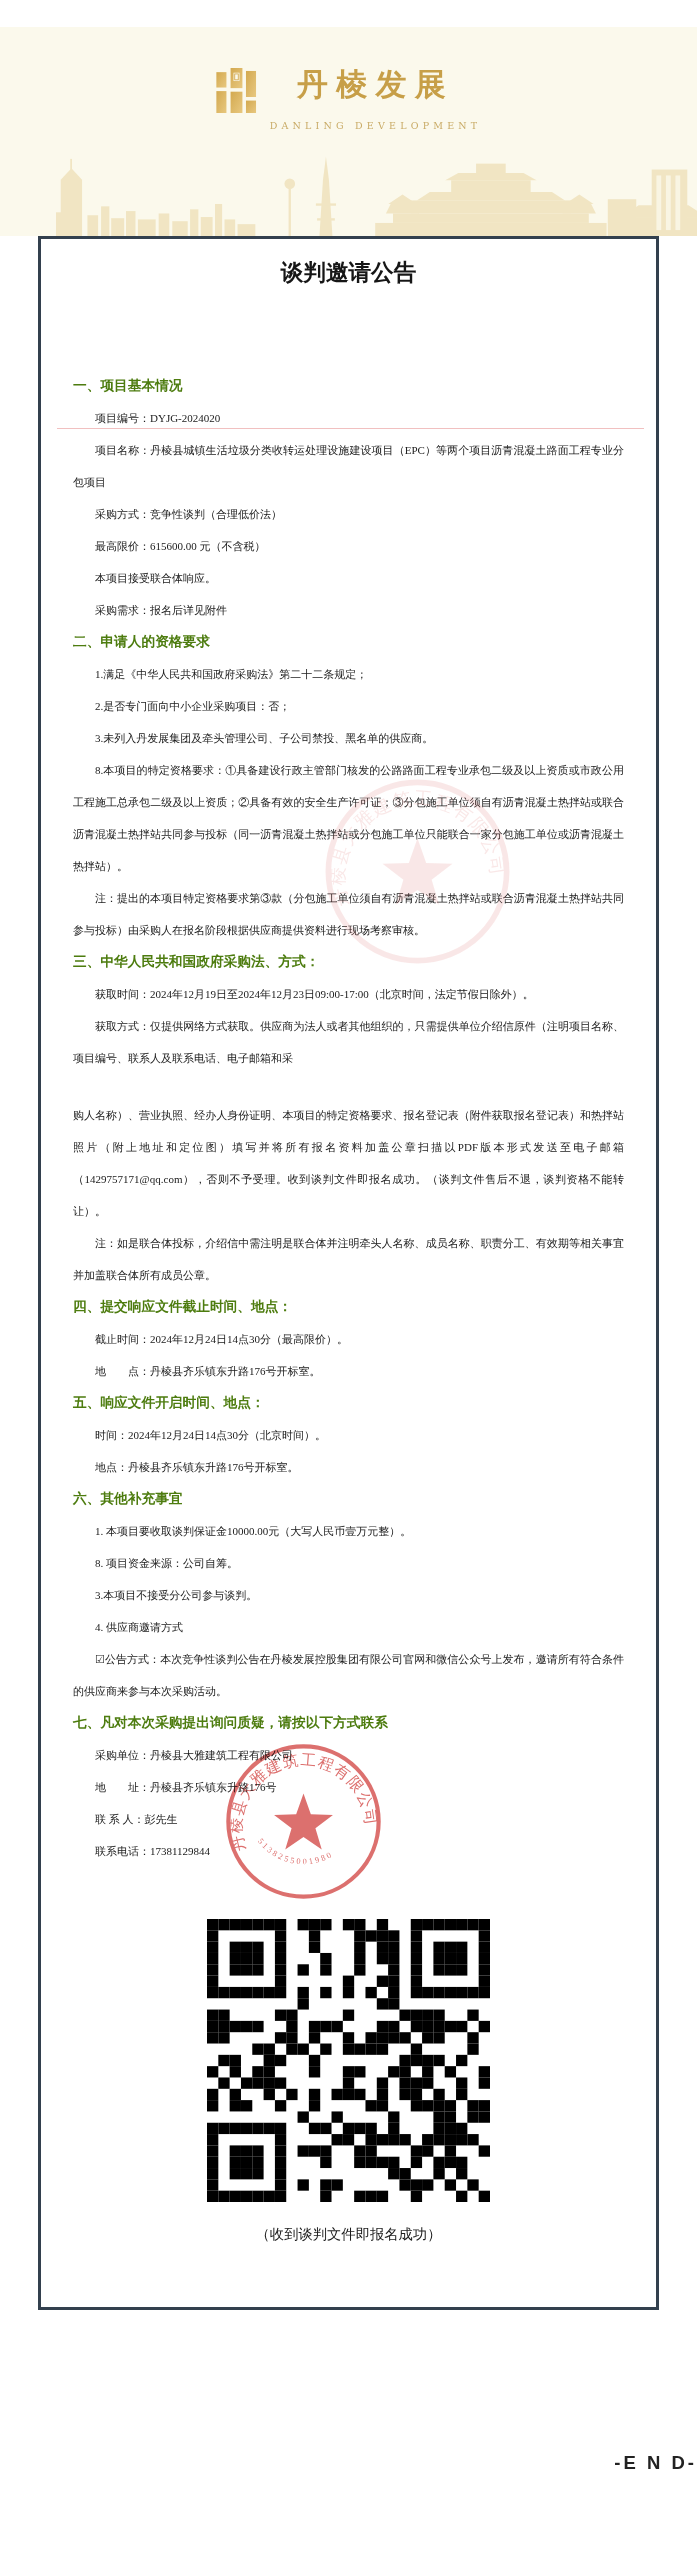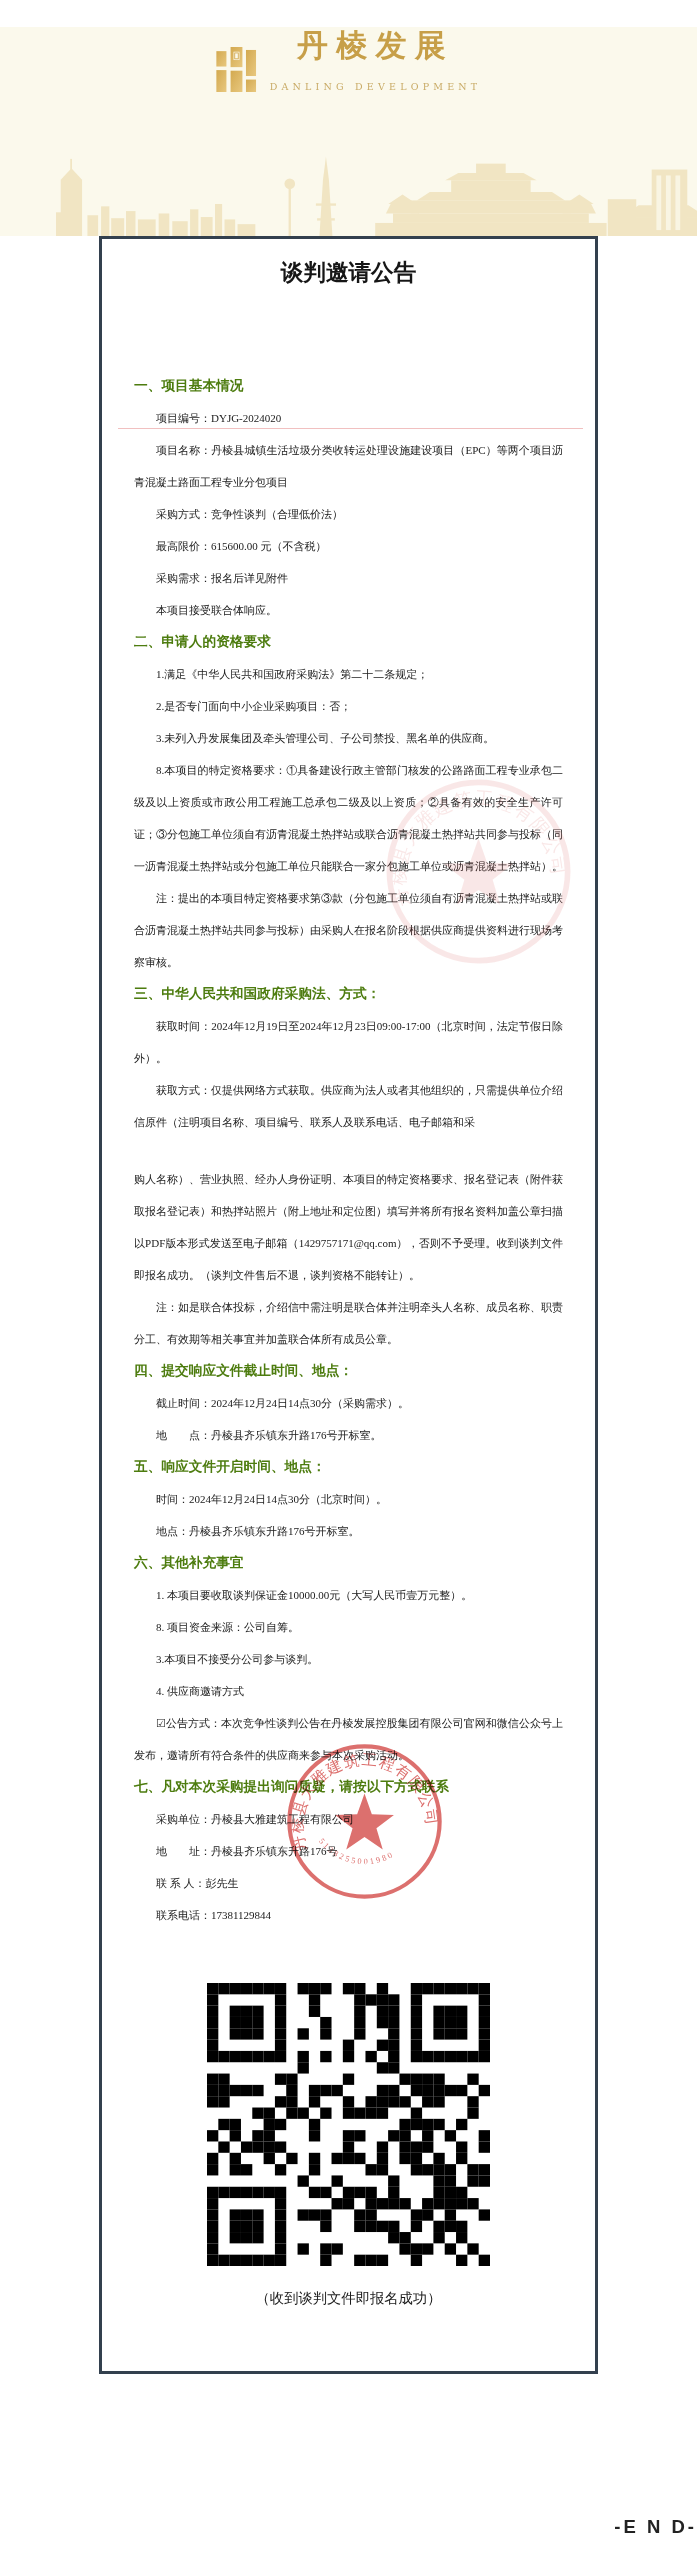--- a/index.html
+++ b/index.html
@@ -4,35 +4,35 @@
 <style>
   html,body{margin:0;padding:0;}
   body{
     width:697px;height:2576px;overflow:hidden;background:#ffffff;
     font-family:"Liberation Serif","DejaVu Serif",serif;color:#1d1d1d;
     position:relative;
   }
   
   .top-white{height:27px;background:#ffffff;}
   .header{height:209px;background:#fbf9ec;position:relative;}
-  .brand{display:flex;justify-content:center;align-items:flex-end;gap:13px;position:relative;z-index:2;}
+  .brand{display:flex;justify-content:center;align-items:flex-start;gap:13px;padding-top:39px;position:relative;z-index:2;}
   .brand-icon{width:41px;height:45px;margin-top:2.4px;}
   .brand-text{text-align:center;}
   .brand-title{
     margin:0;font-size:31px;font-weight:bold;letter-spacing:8.3px;
     color:#c79f48;line-height:37px;font-family:"Liberation Serif","DejaVu Serif",serif;
   }
   .brand-subtitle{
     margin:17px 0 0;font-size:9.5px;letter-spacing:4.2px;color:#c9ab66;
     font-family:"DejaVu Serif","Liberation Serif",serif;
   }
   .skyline{position:absolute;left:0;bottom:0;z-index:1;}
   
   .card{
-    width:499px;margin:0 auto;background:#ffffff;
+    width:621px;margin:0 auto;background:#ffffff;
     border:3px solid #33404e;box-sizing:border-box;position:relative;
   }
   .doc-body{position:relative;padding:15.5px 32px 57px;}
   .doc-title{
     text-align:center;font-size:22.6px;font-weight:bold;line-height:36px;
     margin:0 0 79px;color:#161616;
   }
   .sec-heading{font-size:13.7px;font-weight:bold;line-height:32px;margin:0;color:#4d7c0f;}
   .para{font-size:11px;line-height:32px;margin:0;text-align:justify;color:#202020;}
   .para.indent{text-indent:2em;}
@@ -138,41 +138,41 @@
 
     <div class="artifact-line"></div>
 
     <div id="sections">
         <div class="section">
           <h2 class="sec-heading">一、项目基本情况</h2>
           <p class="para indent">项目编号：DYJG-2024020</p>
           <p class="para indent">项目名称：丹棱县城镇生活垃圾分类收转运处理设施建设项目（EPC）等两个项目沥青混凝土路面工程专业分包项目</p>
           <p class="para indent">采购方式：竞争性谈判（合理低价法）</p>
           <p class="para indent">最高限价：615600.00 元（不含税）</p>
+          <p class="para indent">本项目接受联合体响应。</p>
           <p class="para indent">采购需求：报名后详见附件</p>
-          <p class="para indent">本项目接受联合体响应。</p>
         </div>
         <div class="section">
           <h2 class="sec-heading">二、申请人的资格要求</h2>
           <p class="para indent">1.满足《中华人民共和国政府采购法》第二十二条规定；</p>
           <p class="para indent">2.是否专门面向中小企业采购项目：否；</p>
           <p class="para indent">3.未列入丹发展集团及牵头管理公司、子公司禁投、黑名单的供应商。</p>
           <p class="para indent">8.本项目的特定资格要求：①具备建设行政主管部门核发的公路路面工程专业承包二级及以上资质或市政公用工程施工总承包二级及以上资质；②具备有效的安全生产许可证；③分包施工单位须自有沥青混凝土热拌站或联合沥青混凝土热拌站共同参与投标（同一沥青混凝土热拌站或分包施工单位只能联合一家分包施工单位或沥青混凝土热拌站）。</p>
           <p class="para indent">注：提出的本项目特定资格要求第③款（分包施工单位须自有沥青混凝土热拌站或联合沥青混凝土热拌站共同参与投标）由采购人在报名阶段根据供应商提供资料进行现场考察审核。</p>
         </div>
         <div class="section">
           <h2 class="sec-heading">三、中华人民共和国政府采购法、方式：</h2>
           <p class="para indent">获取时间：2024年12月19日至2024年12月23日09:00-17:00（北京时间，法定节假日除外）。</p>
           <p class="para indent">获取方式：仅提供网络方式获取。供应商为法人或者其他组织的，只需提供单位介绍信原件（注明项目名称、项目编号、联系人及联系电话、电子邮箱和采</p>
           <p class="para gap">购人名称）、营业执照、经办人身份证明、本项目的特定资格要求、报名登记表（附件获取报名登记表）和热拌站照片（附上地址和定位图）填写并将所有报名资料加盖公章扫描以PDF版本形式发送至电子邮箱（1429757171@qq.com），否则不予受理。收到谈判文件即报名成功。（谈判文件售后不退，谈判资格不能转让）。</p>
           <p class="para indent">注：如是联合体投标，介绍信中需注明是联合体并注明牵头人名称、成员名称、职责分工、有效期等相关事宜并加盖联合体所有成员公章。</p>
         </div>
         <div class="section">
           <h2 class="sec-heading">四、提交响应文件截止时间、地点：</h2>
-          <p class="para indent">截止时间：2024年12月24日14点30分（采购需求）。</p>
+          <p class="para indent">截止时间：2024年12月24日14点30分（最高限价）。</p>
           <p class="para indent">地　　点：丹棱县齐乐镇东升路176号开标室。</p>
         </div>
         <div class="section">
           <h2 class="sec-heading">五、响应文件开启时间、地点：</h2>
           <p class="para indent">时间：2024年12月24日14点30分（北京时间）。</p>
           <p class="para indent">地点：丹棱县齐乐镇东升路176号开标室。</p>
         </div>
         <div class="section">
           <h2 class="sec-heading">六、其他补充事宜</h2>
           <p class="para indent">1. 本项目要收取谈判保证金10000.00元（大写人民币壹万元整）。</p>

